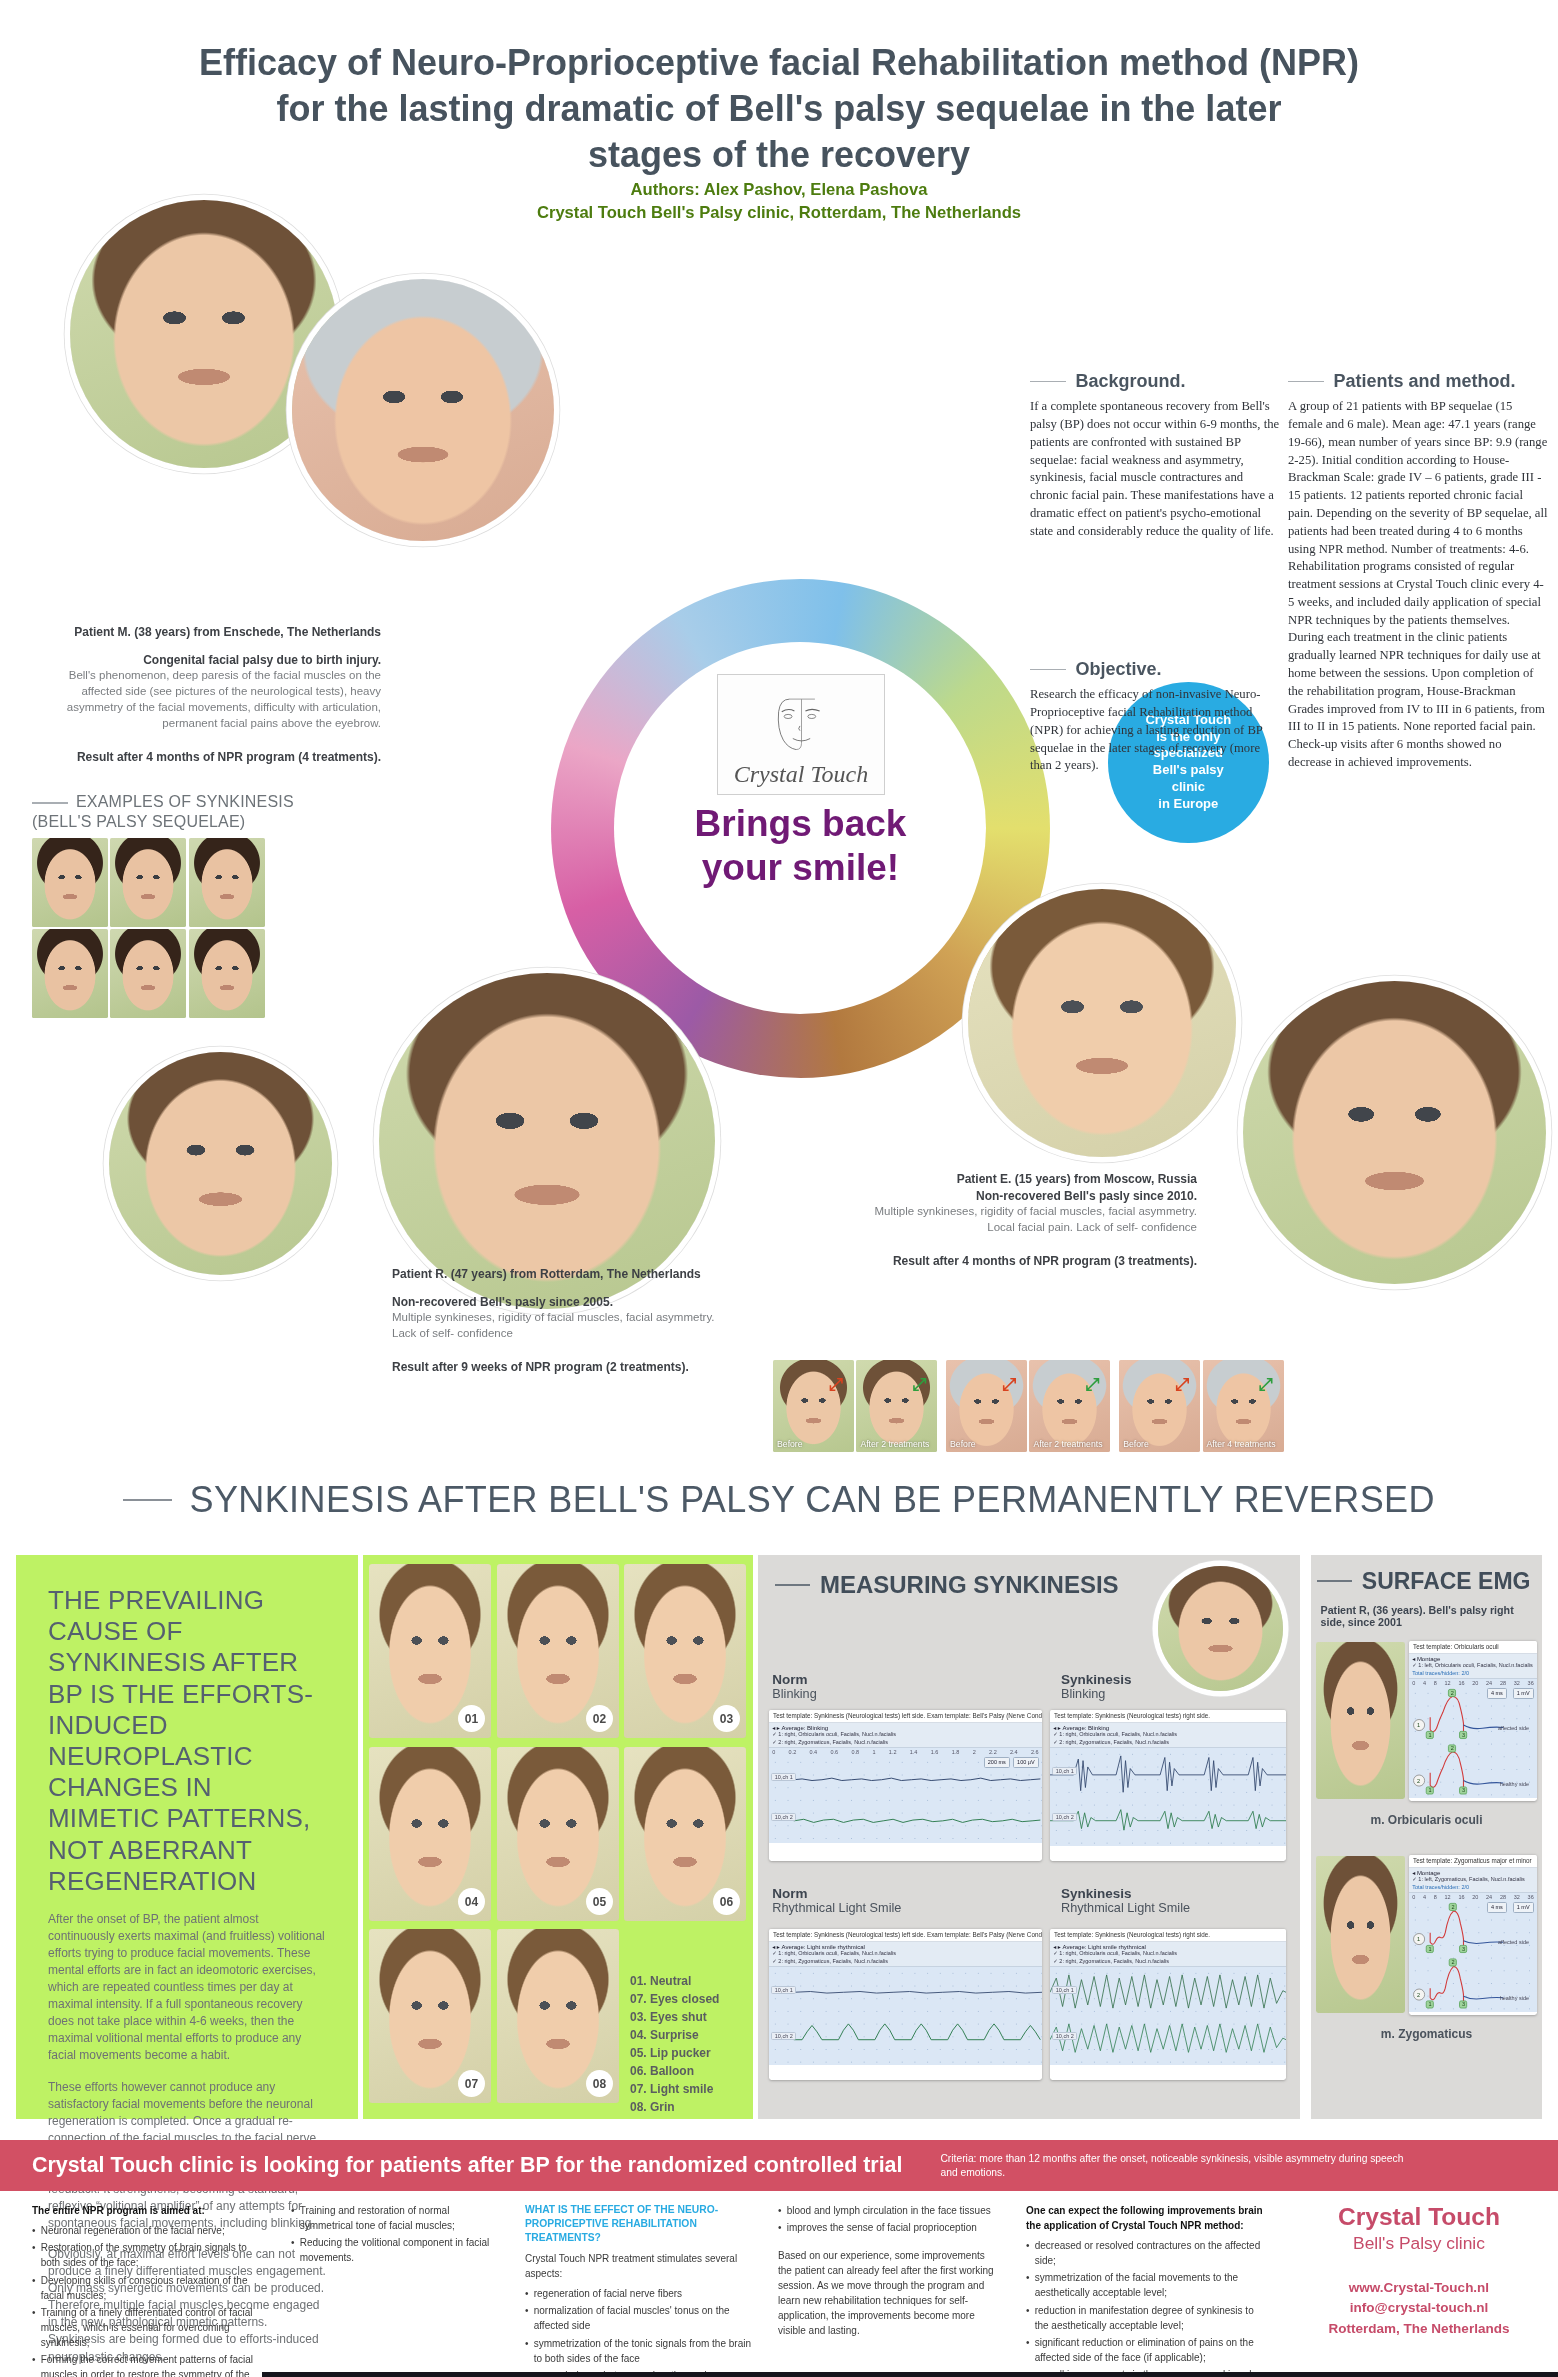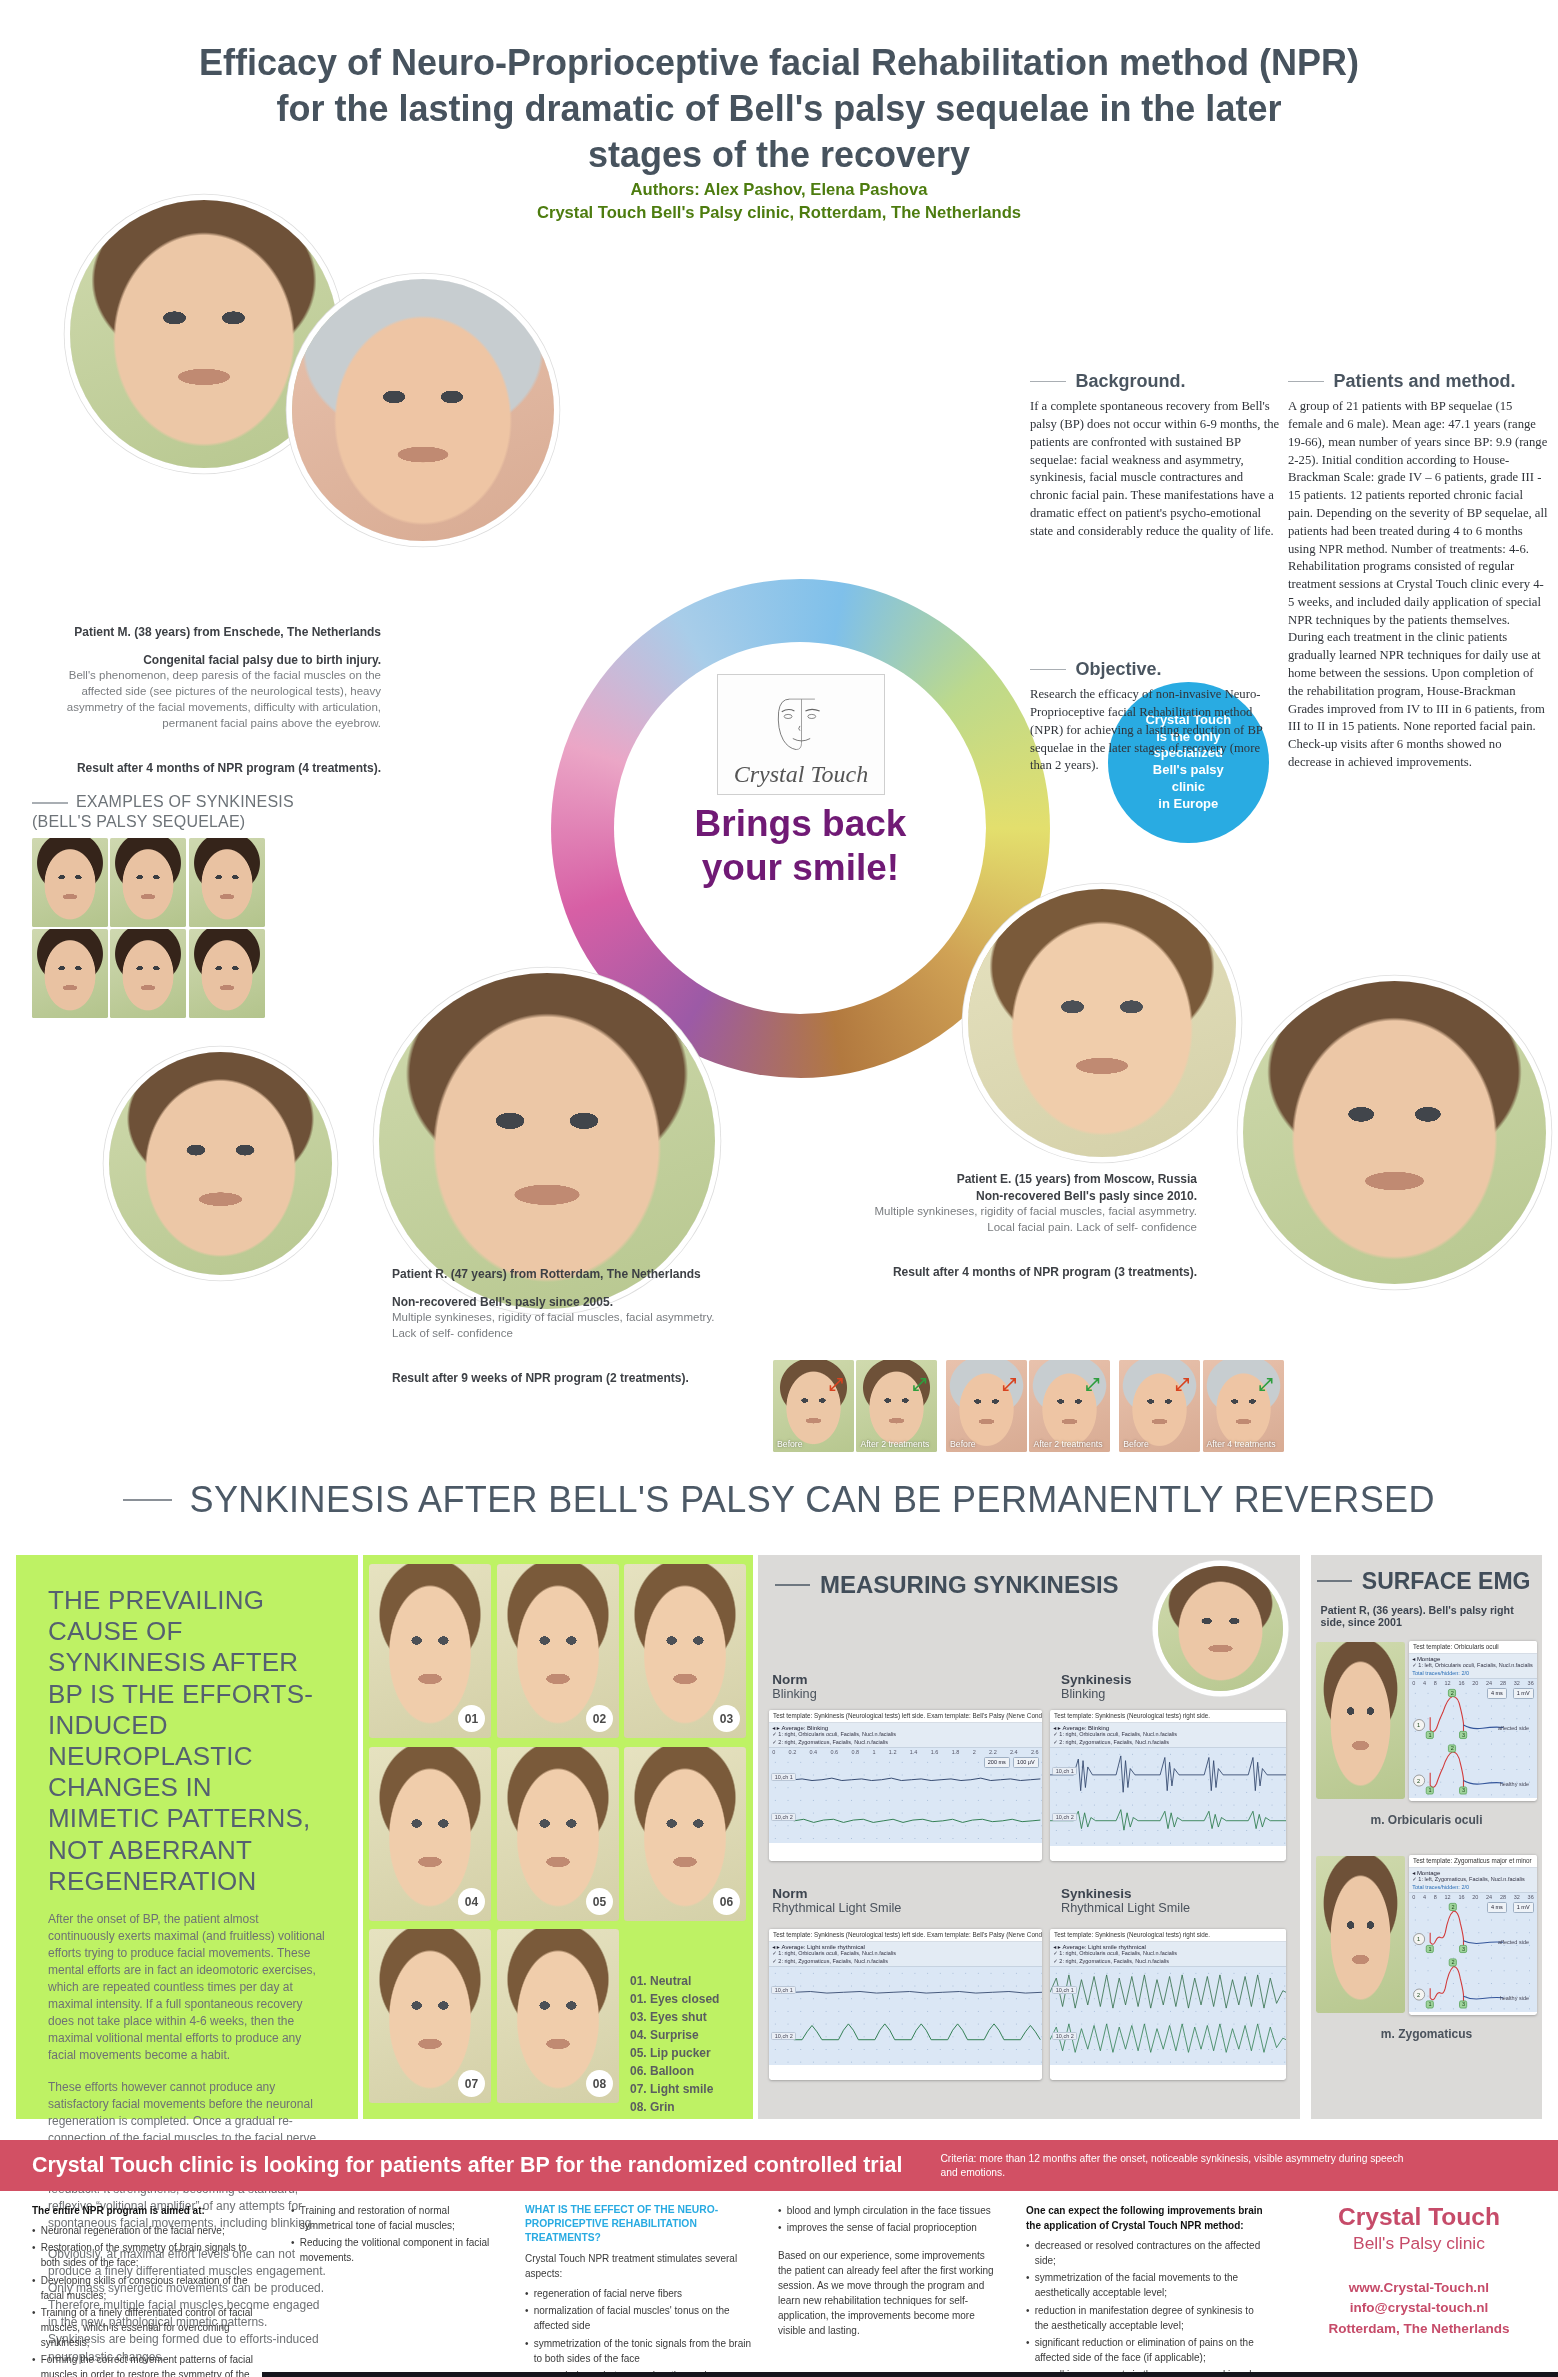--- a/index.html
+++ b/index.html
@@ -47,21 +47,21 @@
   .sec{position:absolute}
   .sec-h{display:flex;align-items:center;gap:9.5px;font-weight:bold;
          font-size:18px;color:#4a5560;margin-bottom:6.3px}
   .sec-h::before{content:"";width:36px;height:1.6px;background:#a9aeb3;flex:0 0 auto}
   .sec-b{font-family:"Liberation Serif",serif;font-size:12.7px;line-height:1.4;
          color:#30343a;text-align:left}
   
   .cap{position:absolute;font-size:11.5px;line-height:1.38;color:#7a7d80}
   .cap .nm{font-weight:bold;color:#3d4045;font-size:12px;margin-bottom:11px}
   .cap .dg{font-weight:bold;color:#3d4045;font-size:12px}
-  .cap .rs{font-weight:bold;color:#3d4045;font-size:12px;margin-top:28px}
+  .cap .rs{font-weight:bold;color:#3d4045;font-size:12px;margin-top:17px}
   
   .ex-lab{font-size:16px;color:#6d7378;line-height:1.25;letter-spacing:0.2px}
   .ex-lab .l1::before{content:"";display:inline-block;width:36px;height:1.6px;
          background:#a9aeb3;margin-right:8px;vertical-align:middle}
   .ex-grid{position:absolute;display:grid;grid-template-columns:repeat(3,76px);
            grid-auto-rows:89px;gap:2.4px}
   .ex-cell{border-radius:1.6px}
   
   .ring{position:absolute;border-radius:50%;
     background:conic-gradient(from 210deg,#9c5aa6,#d75fa5,#eba6c6,#a8cde9,#7fc0ea,
@@ -301,21 +301,21 @@
 <div class="grid-badge" style="left:586px;top:1705px">02</div>
 <div class="grid-badge" style="left:713px;top:1705px">03</div>
 <div class="grid-badge" style="left:458px;top:1888px">04</div>
 <div class="grid-badge" style="left:586px;top:1888px">05</div>
 <div class="grid-badge" style="left:713px;top:1888px">06</div>
 <div class="grid-badge" style="left:458px;top:2070px">07</div>
 <div class="grid-badge" style="left:586px;top:2070px">08</div>
 
 <div class="legend" style="left:630px;top:1972px">
   <div>01.  Neutral</div>
-  <div>01.  Eyes closed</div>
+  <div>07.  Eyes closed</div>
   <div>03.  Eyes shut</div>
   <div>04.  Surprise</div>
   <div>05.  Lip pucker</div>
   <div>06.  Balloon</div>
   <div>07.  Light smile</div>
   <div>08.  Grin</div>
 </div>
 
 <div class="panel" style="left:758px;top:1555px;width:542px;height:564px;background:#dbdad8">
   <div class="ms-h" style="position:absolute;left:17.4px;top:16px">

